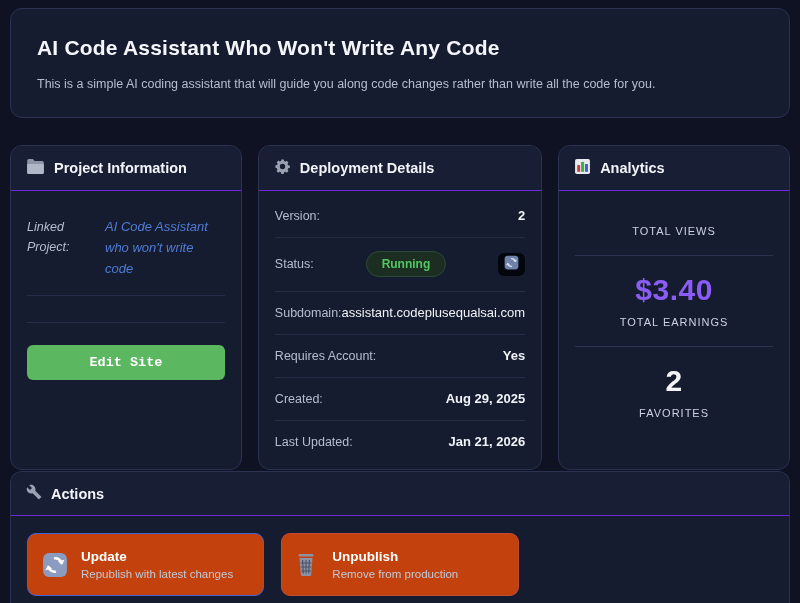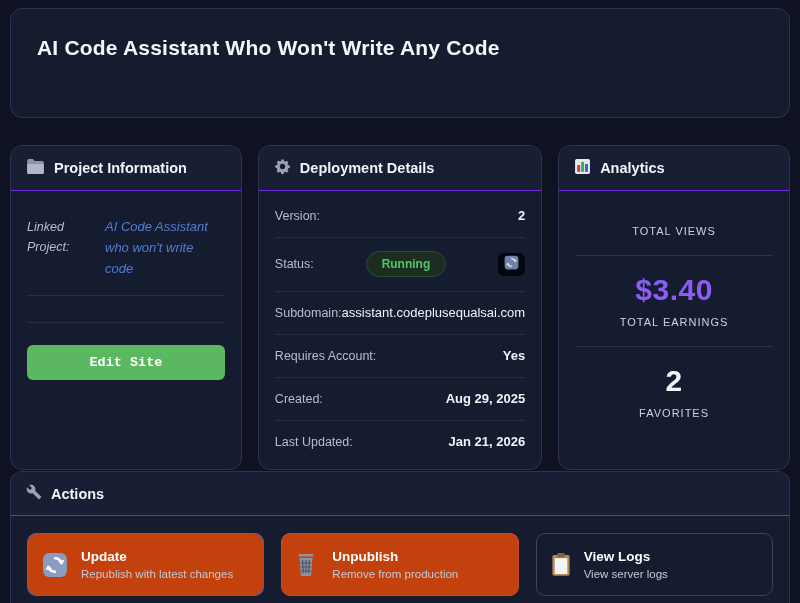--- a/index.html
+++ b/index.html
@@ -86,20 +86,21 @@
   .action-title { font-size:13.5px; font-weight:bold; color:#fff; }
   .action-sub { margin-top:4px; font-size:11.5px; color:#c3c9d8; }
 </style>
 </head>
 <body>
 
 <div class="page">
 
   <div class="card header-card">
     <h1>AI Code Assistant Who Won't Write Any Code</h1>
+    <p>This is a simple AI coding assistant that will guide you along code changes rather than write all the code for you.</p>
   </div>
 
   <div class="cards-row">
 
     <div class="card">
       <div class="card-header">
         <span class="icon">
           <svg width="19" height="17" viewBox="0 0 24 21">
             <path d="M1.5 3A2 2 0 013.5 1h5.2l2.2 2.6h9.6a2 2 0 012 2V18a2 2 0 01-2 2h-17a2 2 0 01-2-2z" fill="#8d95a8"></path>
             <path d="M1.5 7.2h21V18a2 2 0 01-2 2h-17a2 2 0 01-2-2z" fill="#b0b7c6"></path>
@@ -228,30 +229,17 @@
             <path d="M6.6 8l.7 13.5M10 8v13.5M13.4 8l-.7 13.5" stroke="#4c5264" stroke-width="1.1" fill="none"></path>
             <path d="M4.6 11h10.8M4.9 15h10.2M5.2 19h9.6" stroke="#4c5264" stroke-width="1" fill="none"></path>
           </svg>
         </span>
         <span>
           <span class="action-title" style="display:block">Unpublish</span>
           <span class="action-sub" style="display:block">Remove from production</span>
         </span>
       </button>
 
-      <button class="action-btn logs">
-        <span class="action-icon">
-          <svg width="20" height="25" viewBox="0 0 22 27">
-            <rect x="1.5" y="3" width="19" height="23" rx="2" fill="#b3874a"></rect>
-            <rect x="4" y="6.5" width="14" height="17.5" fill="#f3f4f6"></rect>
-            <rect x="7" y="0.8" width="8" height="5" rx="1.5" fill="#876536"></rect>
-          </svg>
-        </span>
-        <span>
-          <span class="action-title" style="display:block">View Logs</span>
-          <span class="action-sub" style="display:block">View server logs</span>
-        </span>
-      </button>
 
     </div>
   </div>
 
 </div>
 
 </body></html>

